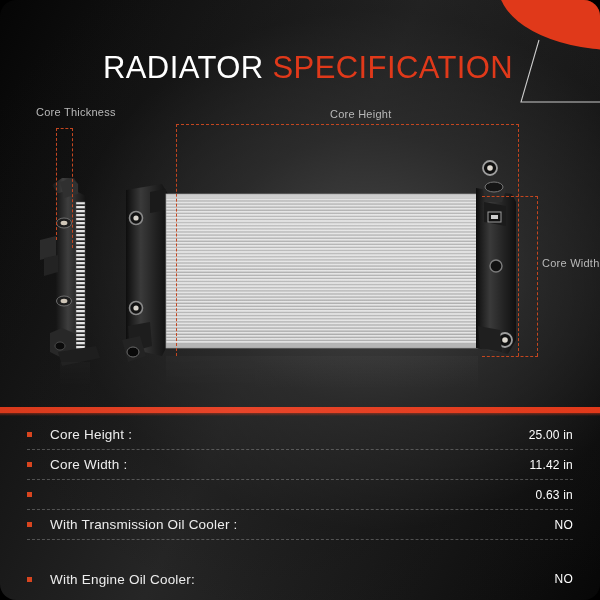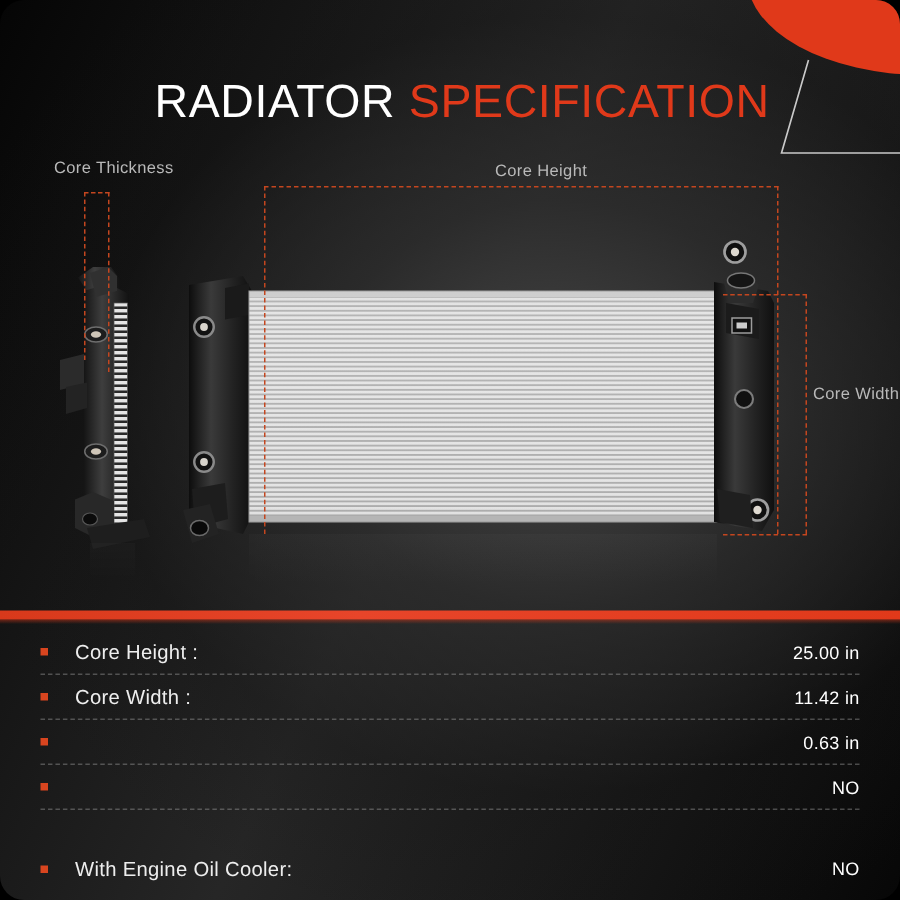--- a/index.html
+++ b/index.html
@@ -291,20 +291,21 @@
       <span class="spec-value">11.42 in</span>
     </div>
 
     <div class="spec-row">
       <span class="bullet"></span>
       <span class="spec-value">0.63 in</span>
     </div>
 
     <div class="spec-row">
       <span class="bullet"></span>
+      <span class="spec-label">With Transmission Oil Cooler :</span>
       <span class="spec-value">NO</span>
     </div>
 
     <div class="spec-row last">
       <span class="bullet"></span>
       <span class="spec-label">With Engine Oil Cooler:</span>
       <span class="spec-value">NO</span>
     </div>
 
   </div>

